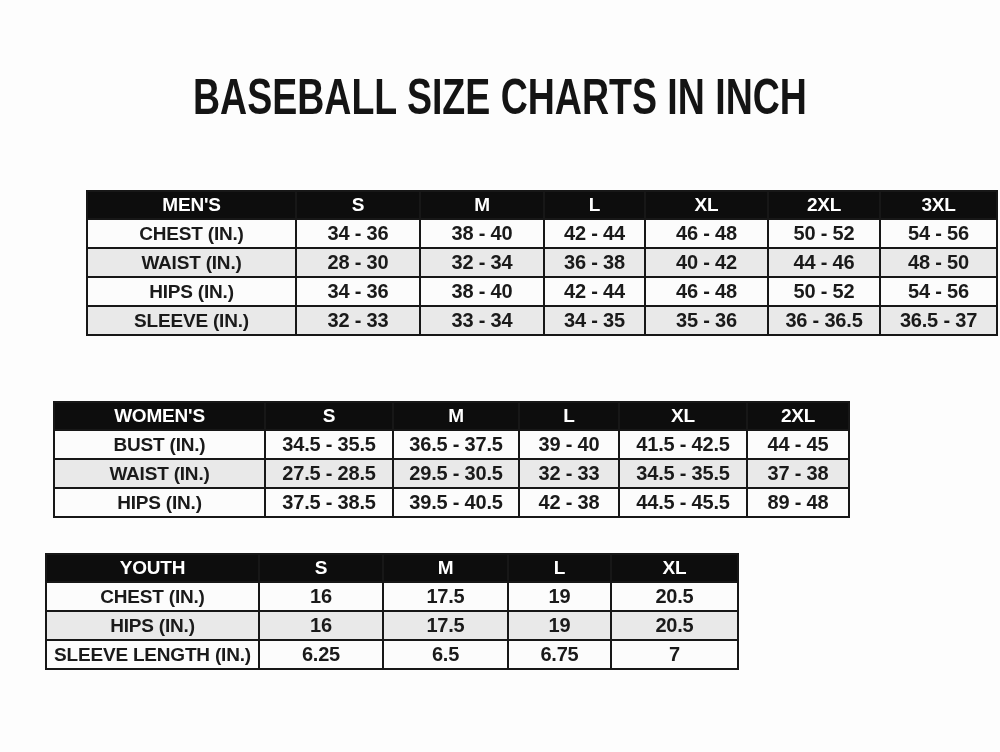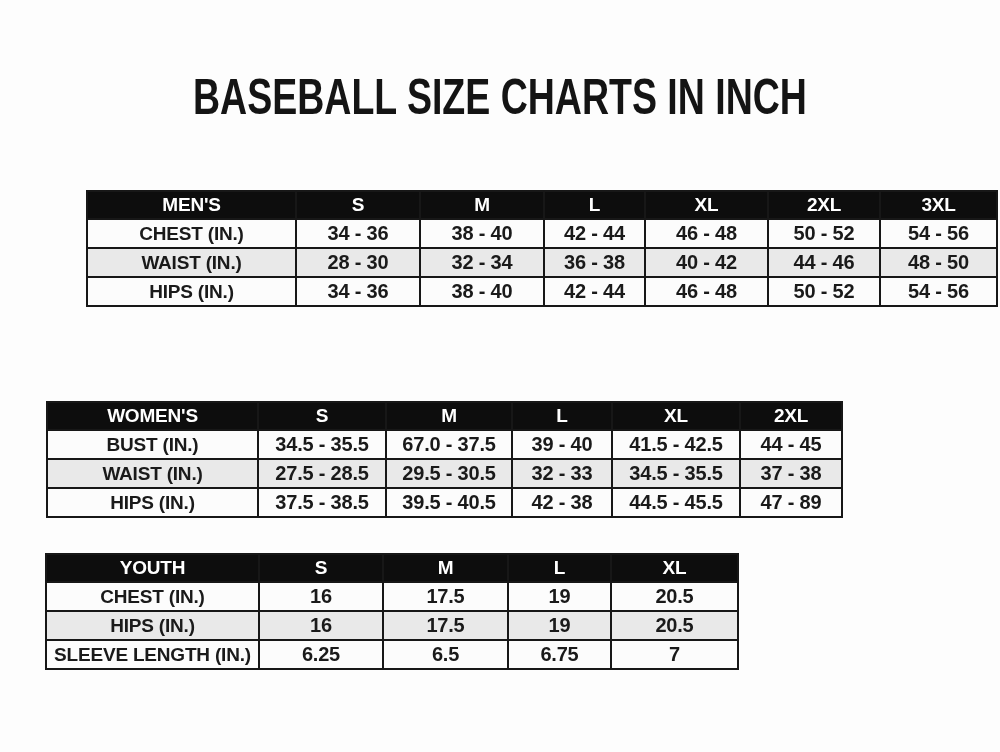--- a/index.html
+++ b/index.html
@@ -17,21 +17,21 @@
     margin:0;
     text-align:center;
     font-size:50px; line-height:50px; font-weight:700;
     white-space:nowrap;
     transform:scaleX(0.75);
     transform-origin:50% 50%;
     color:#141414;
   }
   .tablewrap { position:absolute; }
   #t-mens   { left:42px; top:190px;margin-left:44px; }
-  #t-womens { left:46px; top:401px; }
+  #t-womens { left:53px; top:401px; }
   #t-youth  { left:45px; top:553px; }
 
   table.size-table {
     border-collapse:collapse;
     table-layout:fixed;
   }
   table.size-table th, table.size-table td {
     border:2px solid #171717;
     padding:0;
     text-align:center;
@@ -105,20 +105,29 @@
           </tr>
           <tr>
             <td class="row-label">HIPS (IN.)</td>
             <td>34 - 36</td>
             <td>38 - 40</td>
             <td>42 - 44</td>
             <td>46 - 48</td>
             <td>50 - 52</td>
             <td>54 - 56</td>
           </tr>
+          <tr>
+            <td class="row-label">SLEEVE (IN.)</td>
+            <td>32 - 33</td>
+            <td>33 - 34</td>
+            <td>34 - 35</td>
+            <td>35 - 36</td>
+            <td>36 - 36.5</td>
+            <td>36.5 - 37</td>
+          </tr>
         </tbody>
       </table>
     </div>
 
   <div class="tablewrap" id="t-womens">
       <table class="size-table" style="width: 795px;">
         <colgroup>
           <col style="width: 211px;">
           <col style="width: 128px;">
           <col style="width: 126px;">
@@ -133,40 +142,40 @@
             <th>M</th>
             <th>L</th>
             <th>XL</th>
             <th>2XL</th>
           </tr>
         </thead>
         <tbody>
           <tr>
             <td class="row-label">BUST (IN.)</td>
             <td>34.5 - 35.5</td>
-            <td>67.0 - 37.5</td>
+            <td>36.5 - 37.5</td>
             <td>39 - 40</td>
             <td>41.5 - 42.5</td>
             <td>44 - 45</td>
           </tr>
           <tr>
             <td class="row-label">WAIST (IN.)</td>
             <td>27.5 - 28.5</td>
             <td>29.5 - 30.5</td>
             <td>32 - 33</td>
             <td>34.5 - 35.5</td>
             <td>37 - 38</td>
           </tr>
           <tr>
             <td class="row-label">HIPS (IN.)</td>
             <td>37.5 - 38.5</td>
             <td>39.5 - 40.5</td>
             <td>42 - 38</td>
             <td>44.5 - 45.5</td>
-            <td>47 - 89</td>
+            <td>89 - 48</td>
           </tr>
         </tbody>
       </table>
     </div>
 
   <div class="tablewrap" id="t-youth">
       <table class="size-table" style="width: 692px; border-radius: 29px;">
         <colgroup>
           <col style="width: 213px;">
           <col style="width: 124px;">

